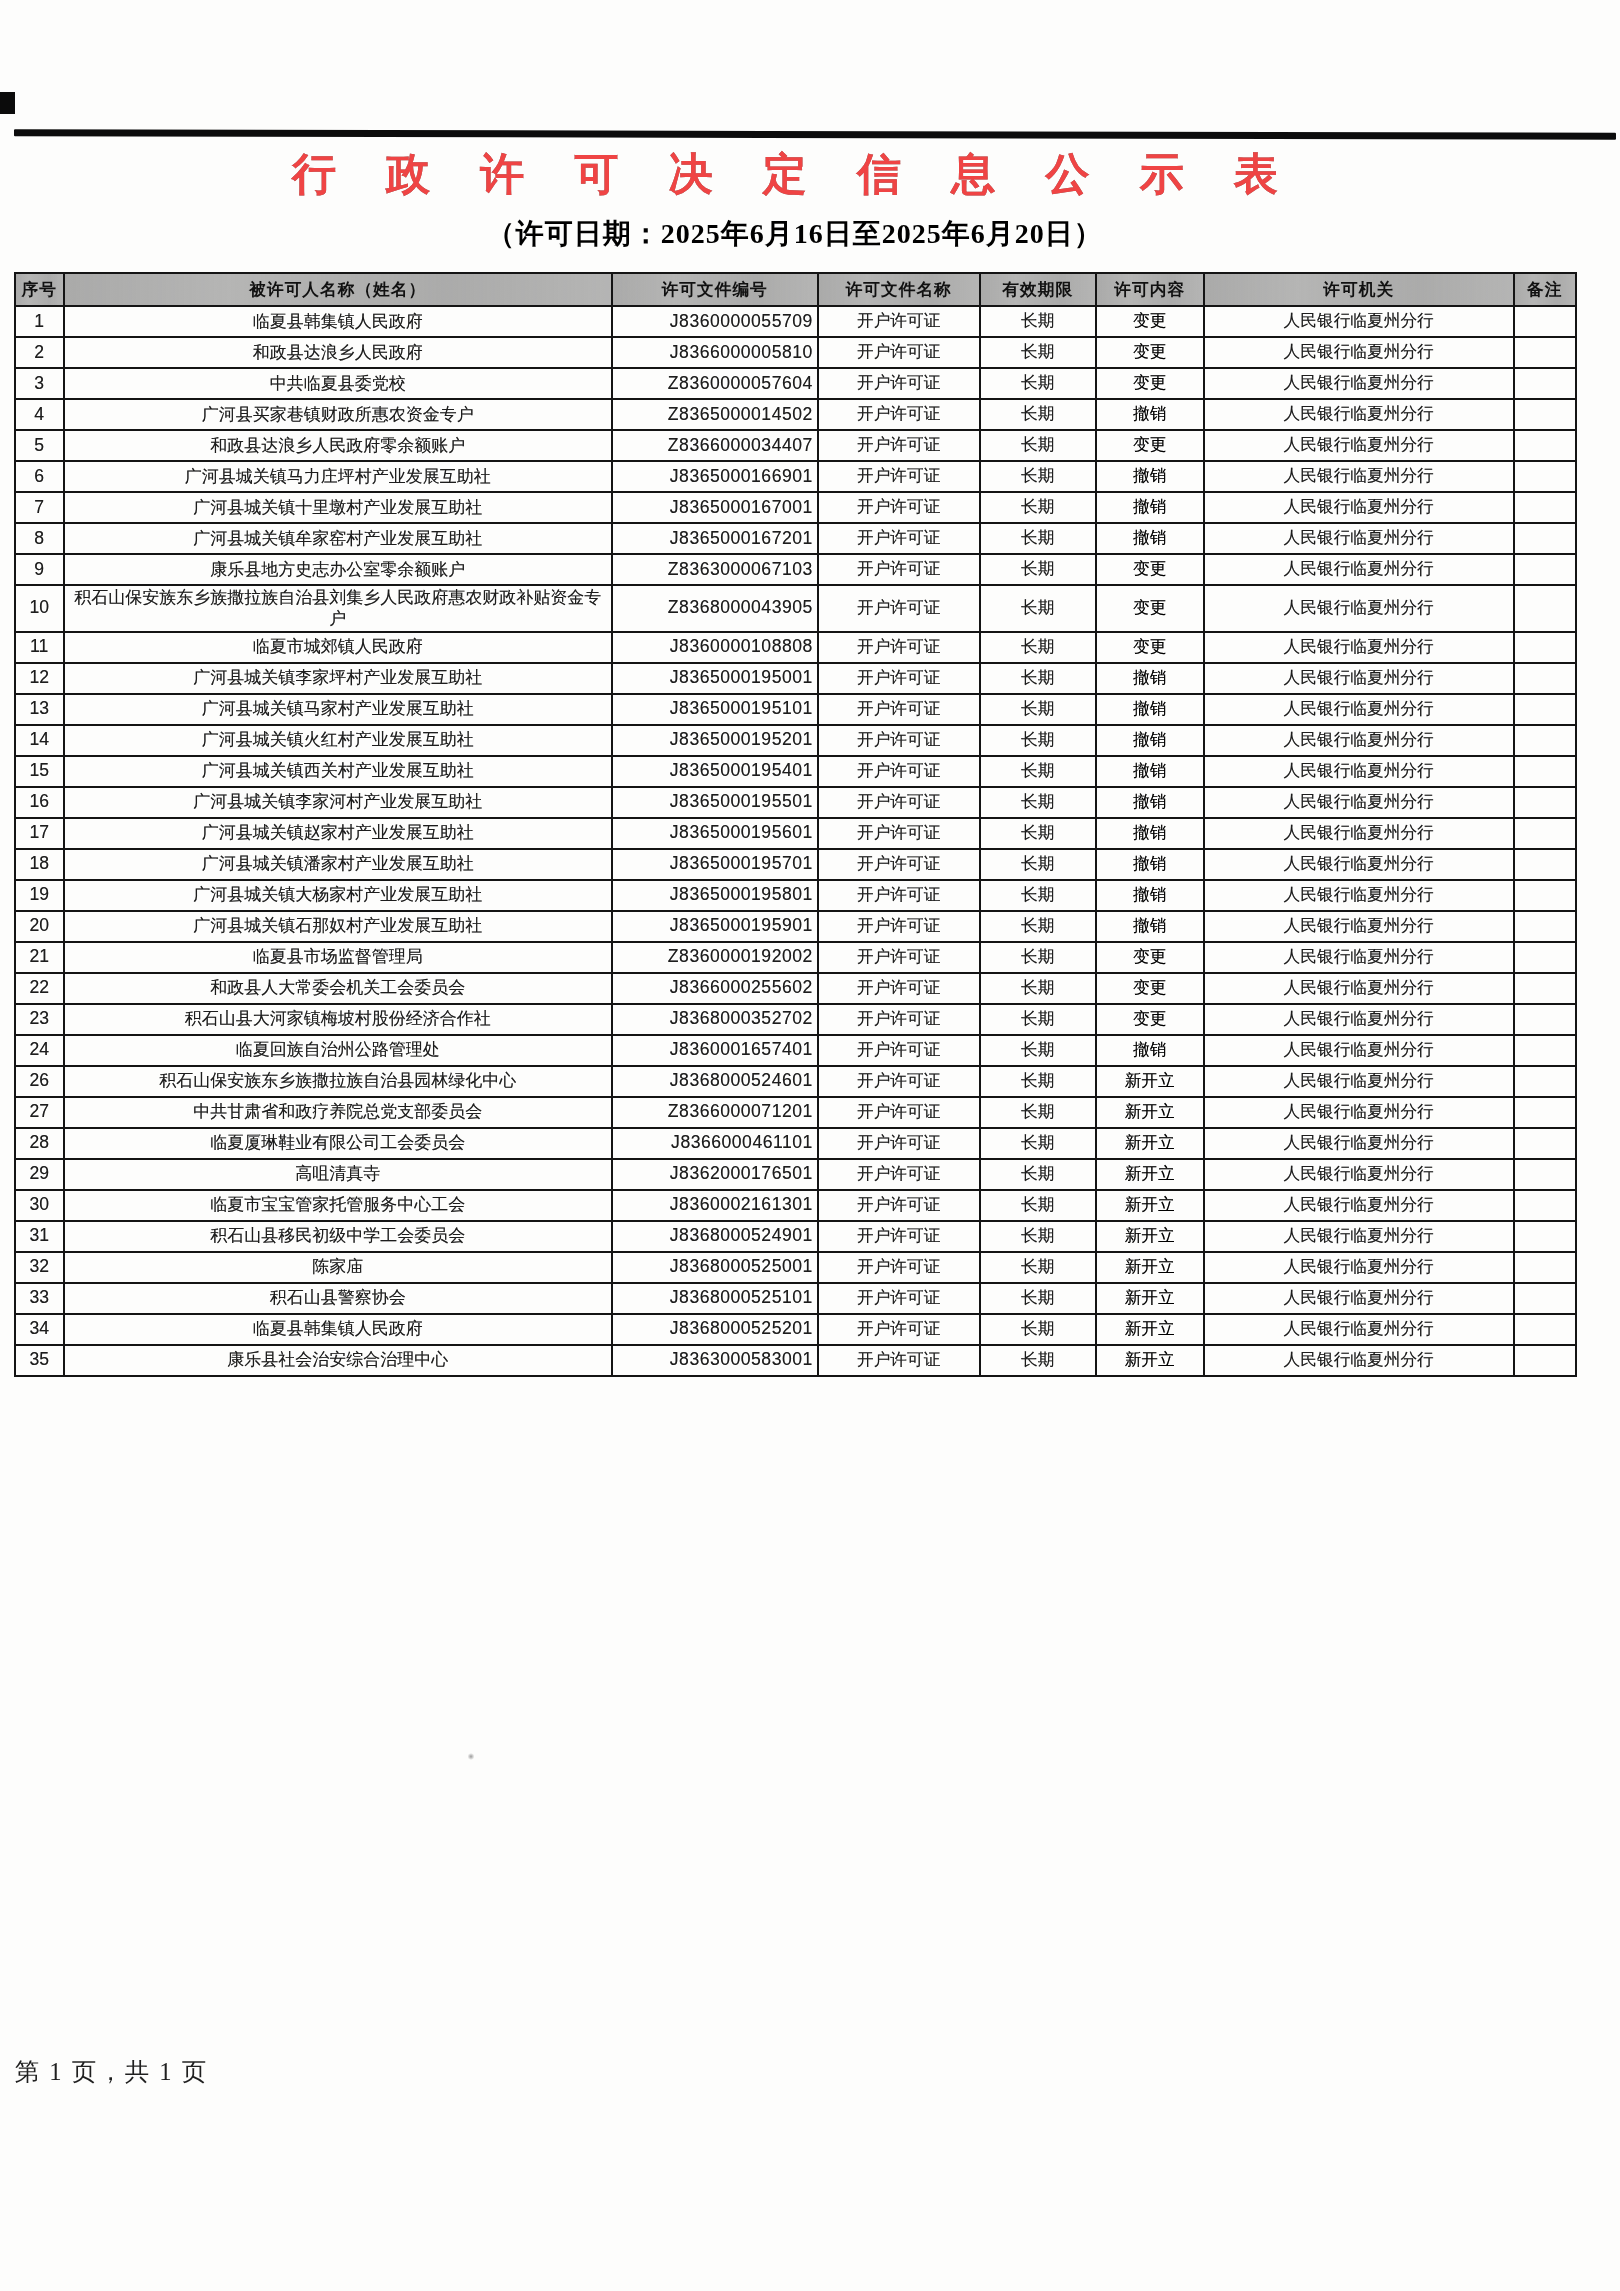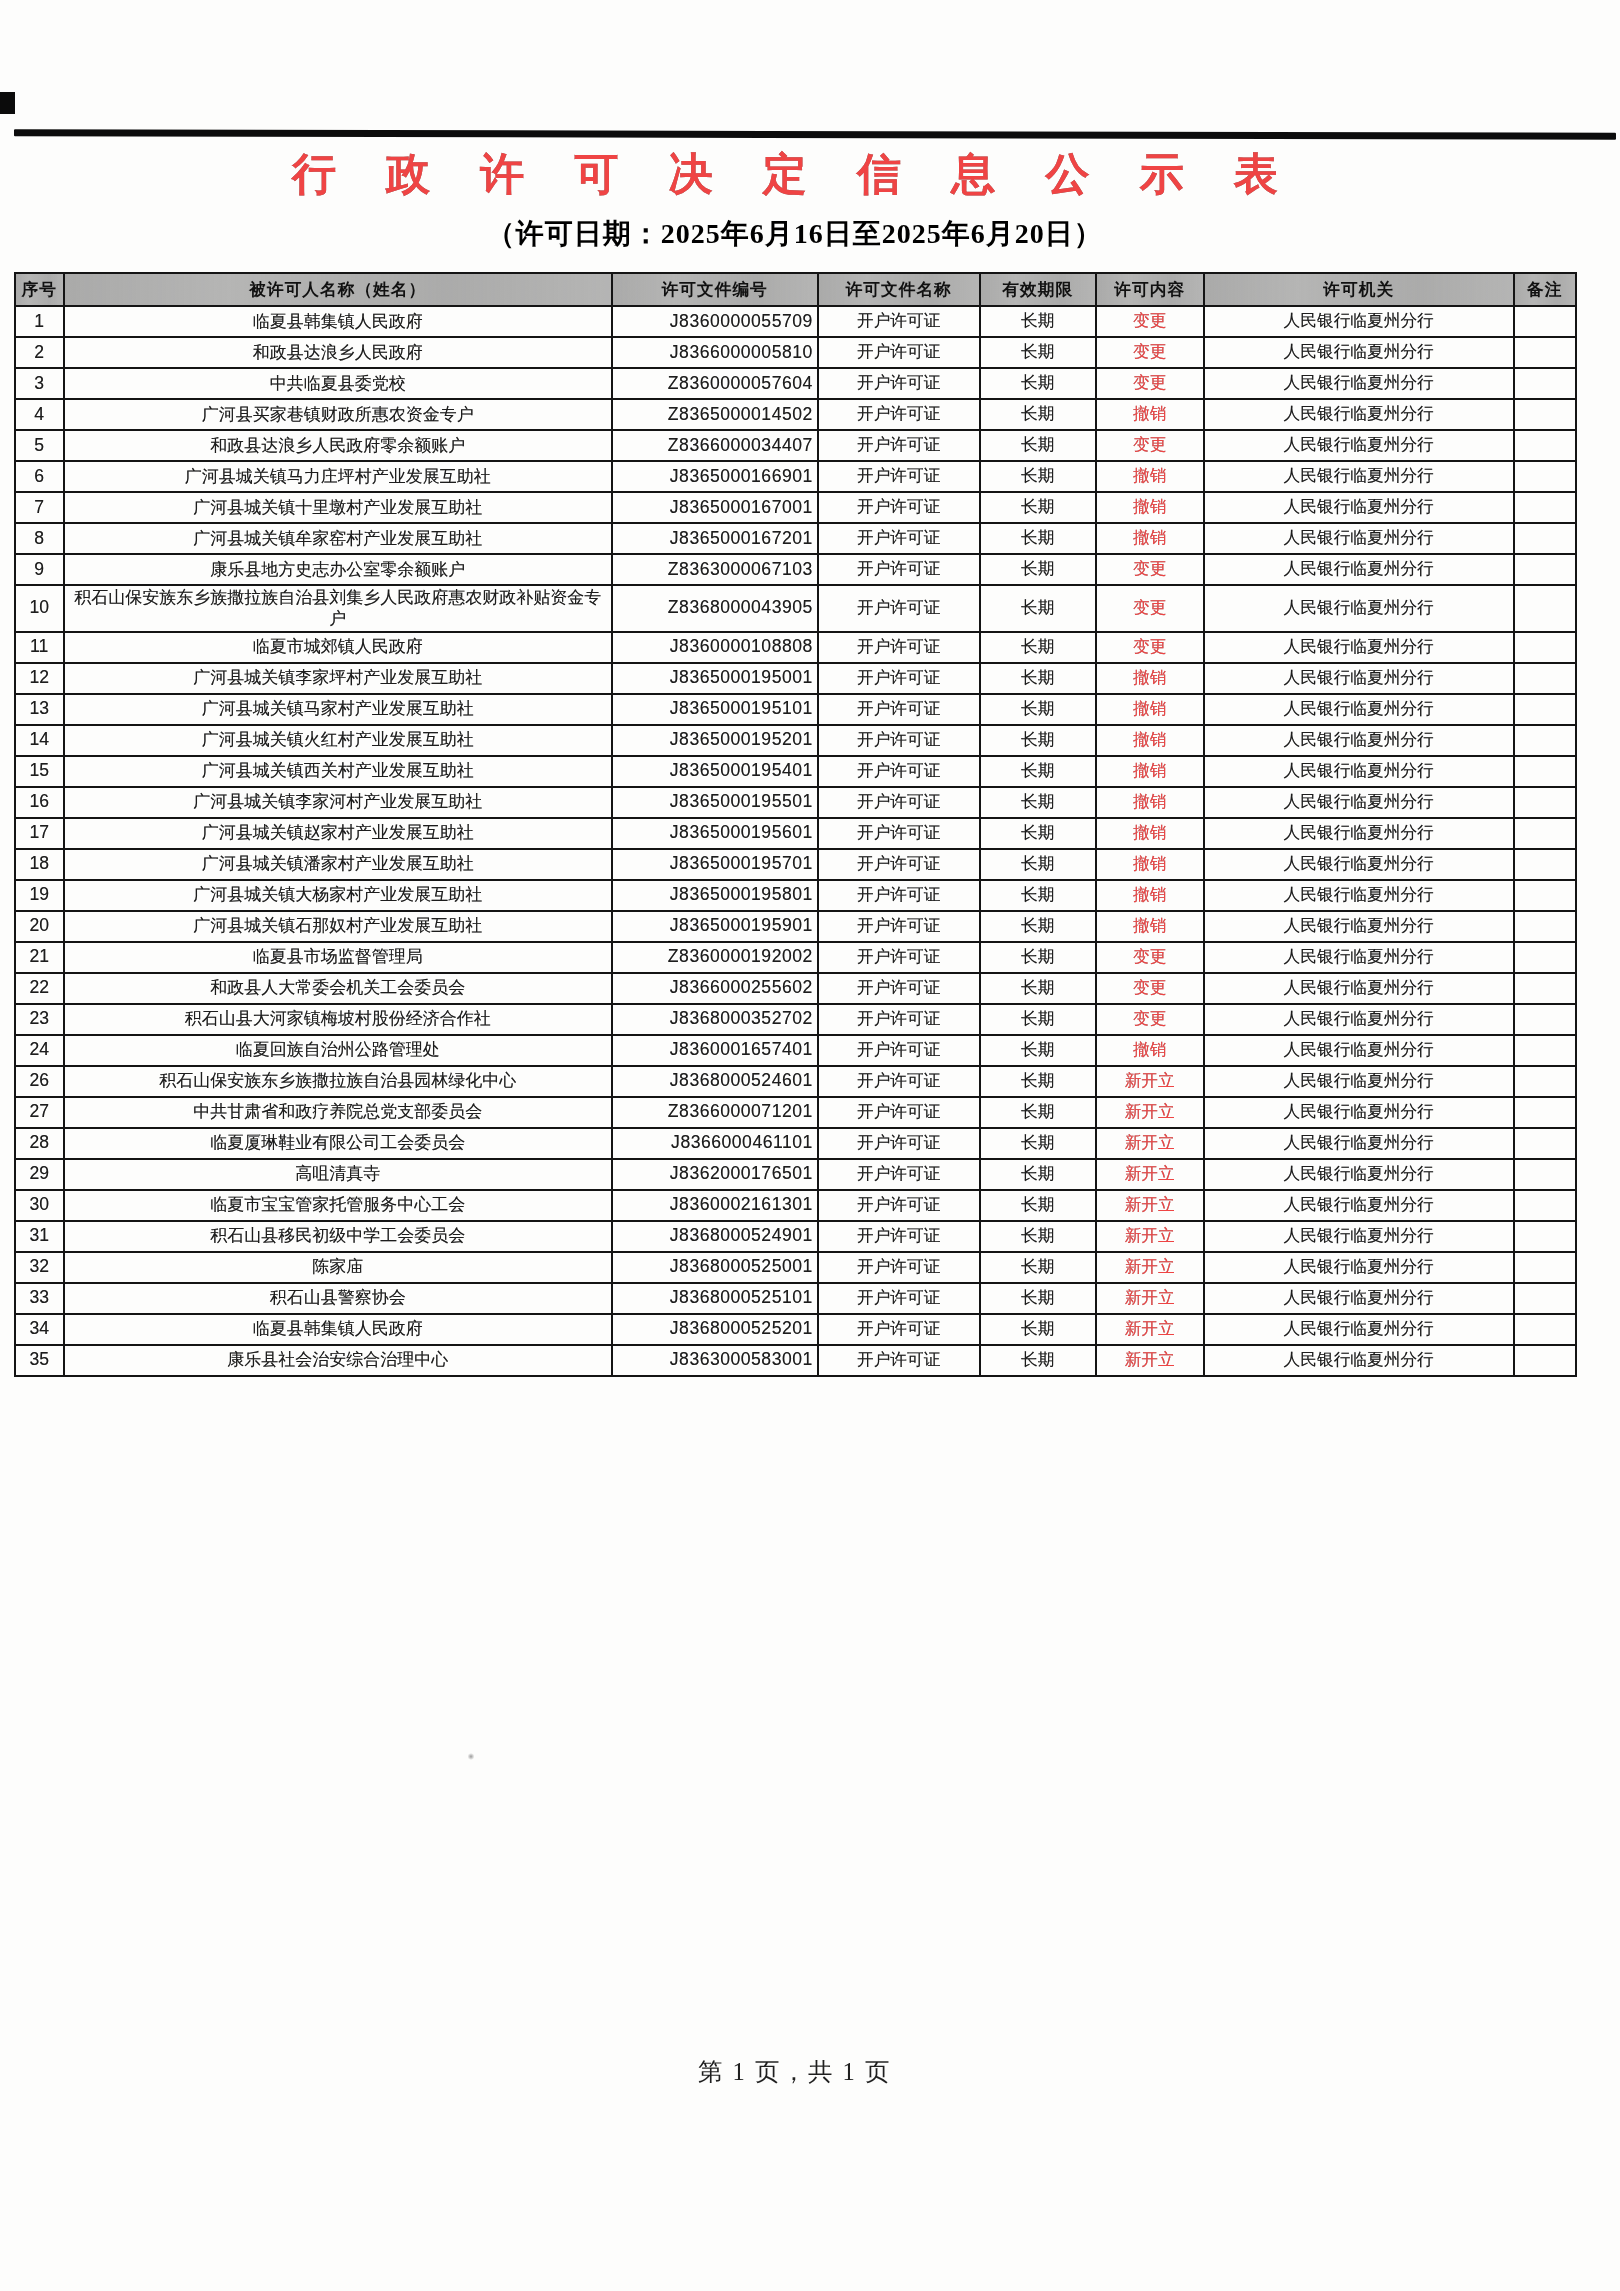--- a/index.html
+++ b/index.html
@@ -80,24 +80,23 @@
     text-shadow:0 0 0.5px rgba(30,30,30,0.5);
   }
   .license-table td.col-no,
   .license-table td.col-doc_no{
     font-family:"Liberation Sans","DejaVu Sans",sans-serif;
     font-size:17.6px;
     text-shadow:0 0 0.4px rgba(20,20,20,0.55);
   }
   .license-table td.col-doc_no{letter-spacing:0.5px;text-align:right;}
   .license-table td.col-name{font-size:17px;}
-  .license-table td.col-content{color:#ef4444;}
+  .license-table td.col-content{color:#000000;}
   .page-footer{
     position:absolute;left:14.7px;top:2055px;width:1560px;
-    text-align:center;
     font-size:24.5px;
     letter-spacing:2px;
     color:#1f1f1f;
   }
 </style>
 </head>
 <body>
 
 <div class="scan-page">
 

